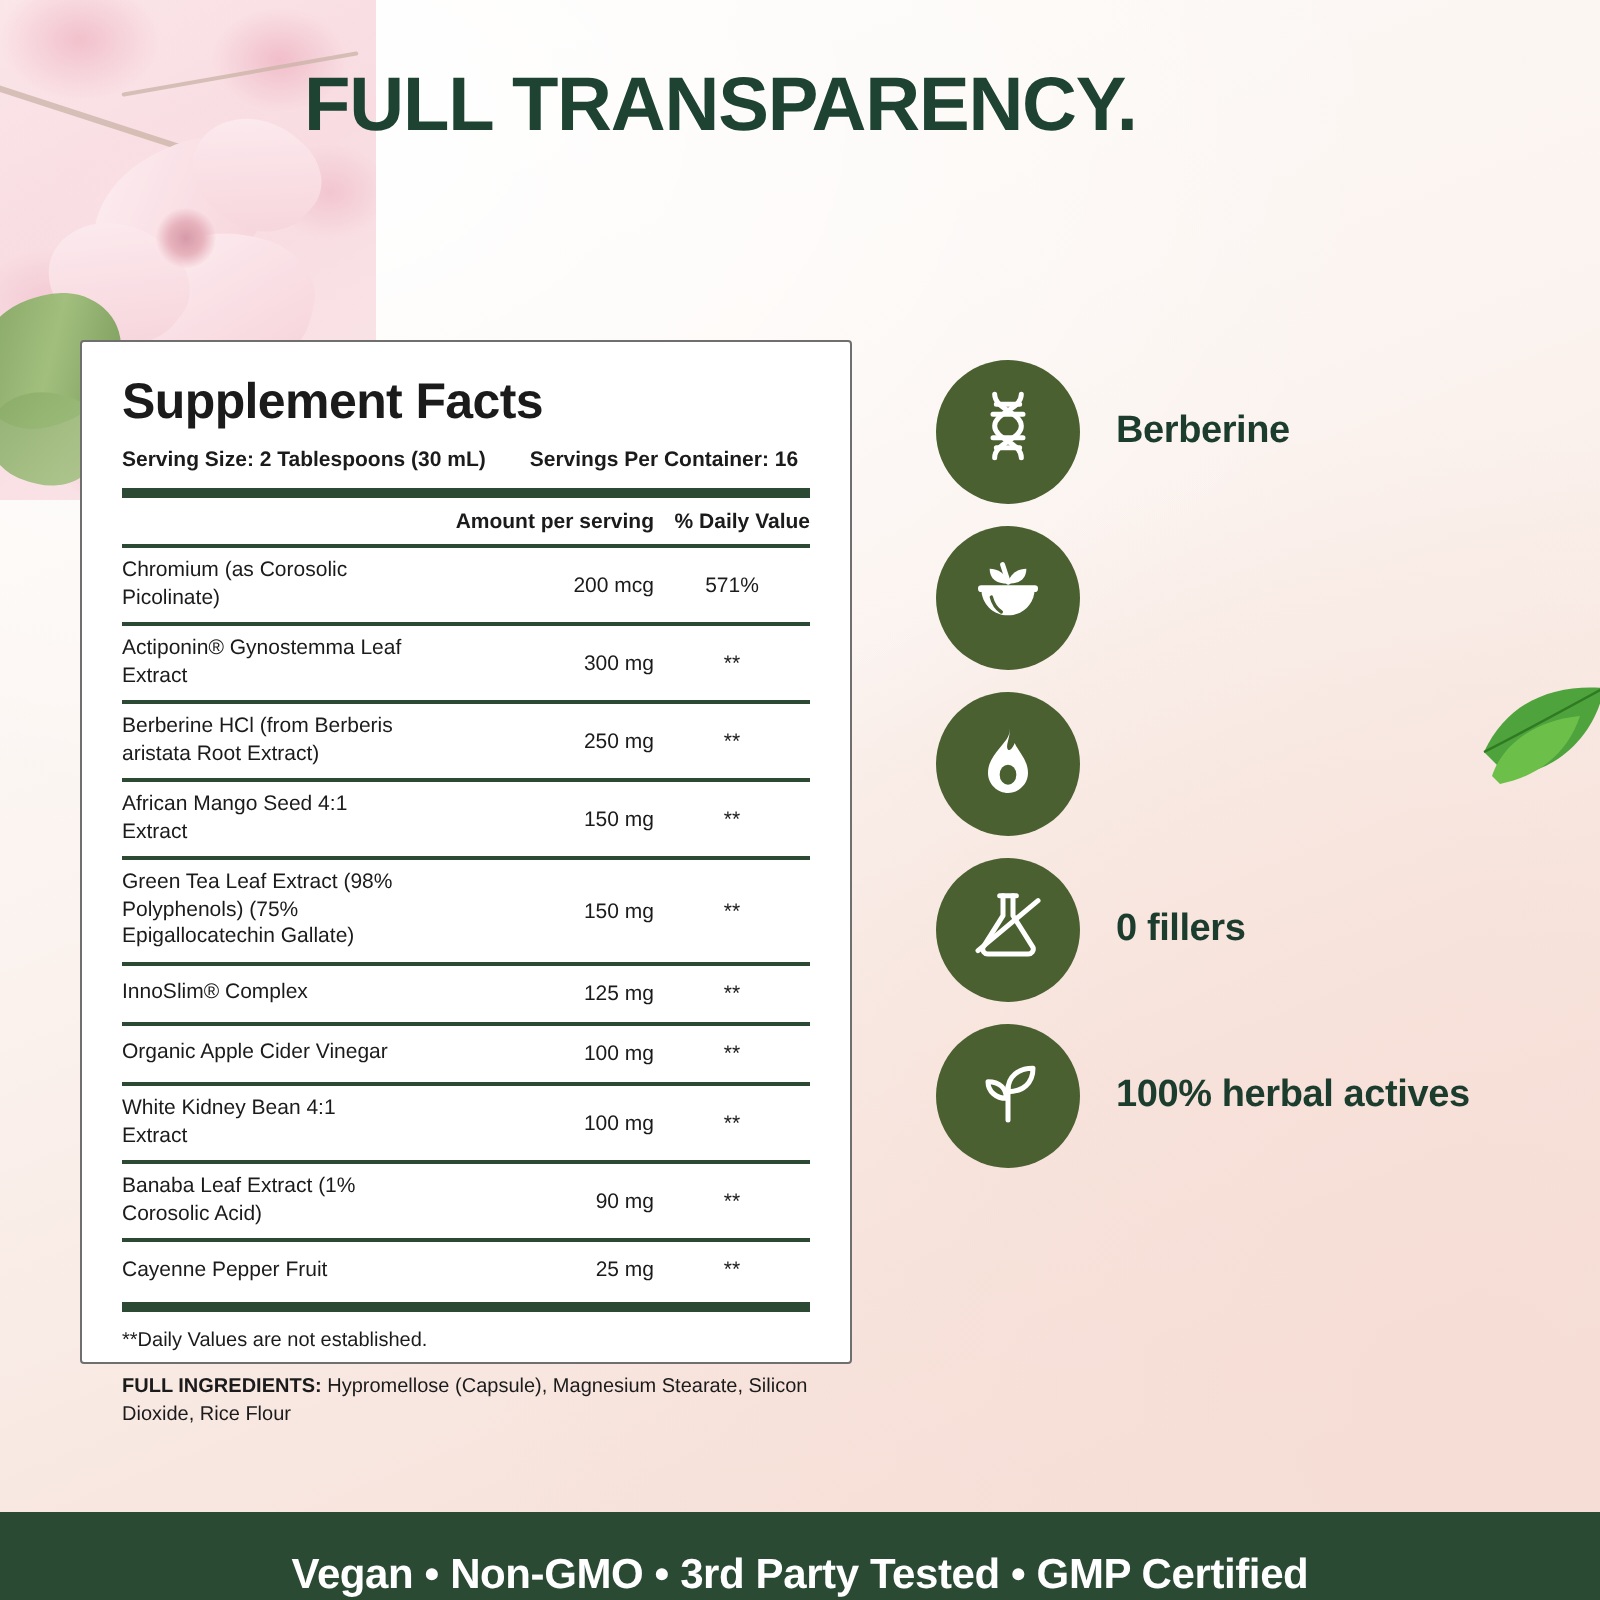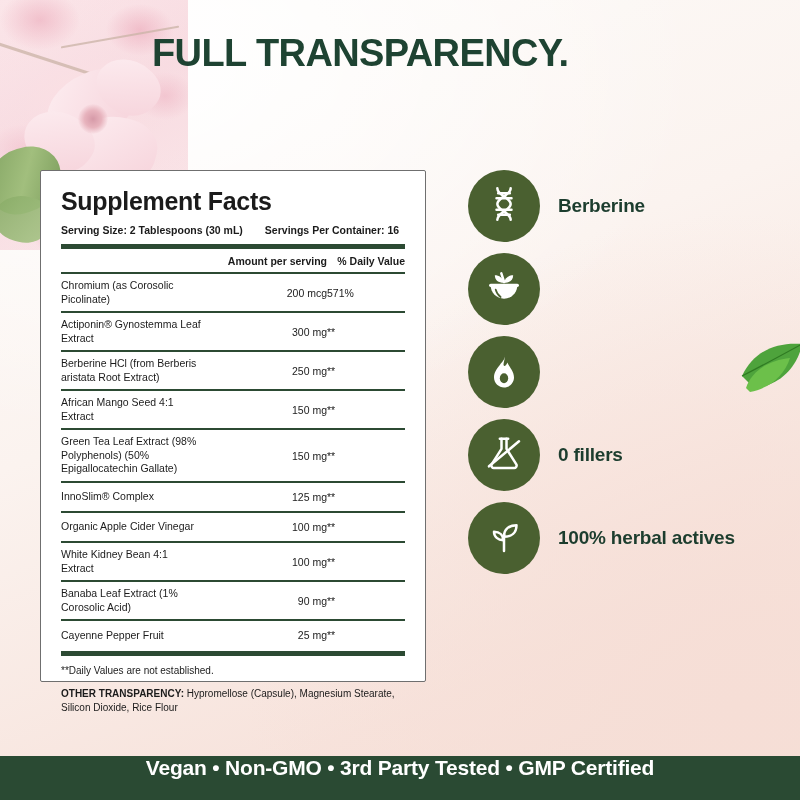--- a/index.html
+++ b/index.html
@@ -102,52 +102,52 @@
   .col-head .amt { width:118px; text-align:right; }
   .col-head .dv  { width:78px;  text-align:right; }
 
   .ing-row {
     display:flex; align-items:center;
     min-height:28px; padding:5px 0;
     font-size:10.5px; color:#1b1b1b;
   }
   .ing-row .nm  { flex:1; padding-right:6px; line-height:1.28; }
   .ing-row .amt { width:118px; text-align:right; white-space:nowrap; }
-  .ing-row .dv  { width:78px;  text-align:left; white-space:nowrap; }
+  .ing-row .dv  { width:78px;  text-align:center; white-space:nowrap; }
 
   .footnote {
     font-size:10px; color:#1b1b1b; padding-top:8px; line-height:1.35;
   }
   .other-ing {
     font-size:10px; color:#1b1b1b; padding-top:9px; line-height:1.4;
   }
   .other-ing .lbl { font-weight:bold; }
 
   
-  .features { position:absolute; left:468px; top:168px; width:320px; }
+  .features { position:absolute; left:468px; top:178px; width:320px; }
   .feature {
     display:flex; align-items:center; gap:18px;
     height:75px; margin-bottom:8px;
   }
   .circle {
     width:72px; height:72px; min-width:72px; border-radius:50%;
     background:#4a6030;
     display:flex; align-items:center; justify-content:center;
   }
   .circle svg { width:40px; height:40px; }
   .feature .flabel {
     font-size:19px; font-weight:bold; color:#1c3d2e;
     letter-spacing:-0.2px; white-space:nowrap;
   }
 
   
   .banner {
     position:absolute; left:0; bottom:0; width:800px; height:44px;
     background:#2a4a33;
-    display:flex; align-items:flex-start; justify-content:center;
+    display:flex; align-items:flex-end; justify-content:center;
   }
   .banner span {
     color:#ffffff; font-size:21px; font-weight:bold; letter-spacing:-0.2px;
   }
 </style>
 </head>
 <body>
 
 <div class="stage">
 
@@ -209,21 +209,21 @@
           <span class="dv">**</span>
         </div>
         <div class="rule-med"></div>
         <div class="ing-row">
           <span class="nm">African Mango Seed 4:1 Extract</span>
           <span class="amt">150 mg</span>
           <span class="dv">**</span>
         </div>
         <div class="rule-med"></div>
         <div class="ing-row">
-          <span class="nm">Green Tea Leaf Extract (98% Polyphenols) (50% Epigallocatechin Gallate)</span>
+          <span class="nm">Green Tea Leaf Extract (98% Polyphenols) (75% Epigallocatechin Gallate)</span>
           <span class="amt">150 mg</span>
           <span class="dv">**</span>
         </div>
         <div class="rule-med"></div>
         <div class="ing-row">
           <span class="nm">InnoSlim® Complex</span>
           <span class="amt">125 mg</span>
           <span class="dv">**</span>
         </div>
         <div class="rule-med"></div>
@@ -250,21 +250,21 @@
           <span class="amt">25 mg</span>
           <span class="dv">**</span>
         </div>
       </div>
 
     <div class="rule-thick"></div>
 
     <div class="footnote">**Daily Values are not established.</div>
 
     <div class="other-ing">
-      <span class="lbl">OTHER TRANSPARENCY:</span><span> Hypromellose (Capsule), Magnesium Stearate, Silicon Dioxide, Rice Flour</span>
+      <span class="lbl">FULL INGREDIENTS:</span><span> Hypromellose (Capsule), Magnesium Stearate, Silicon Dioxide, Rice Flour</span>
     </div>
   </div>
 
   <div class="features" id="features">
       <div class="feature">
         <div class="circle">
           <span><svg viewBox="0 0 48 48">
               <g fill="none" stroke="#fff" stroke-width="3" stroke-linecap="round">
                 <path d="M16 5c0 9 16 11 16 19S16 34 16 43"></path>
                 <path d="M32 5c0 9-16 11-16 19s16 10 16 19"></path>

